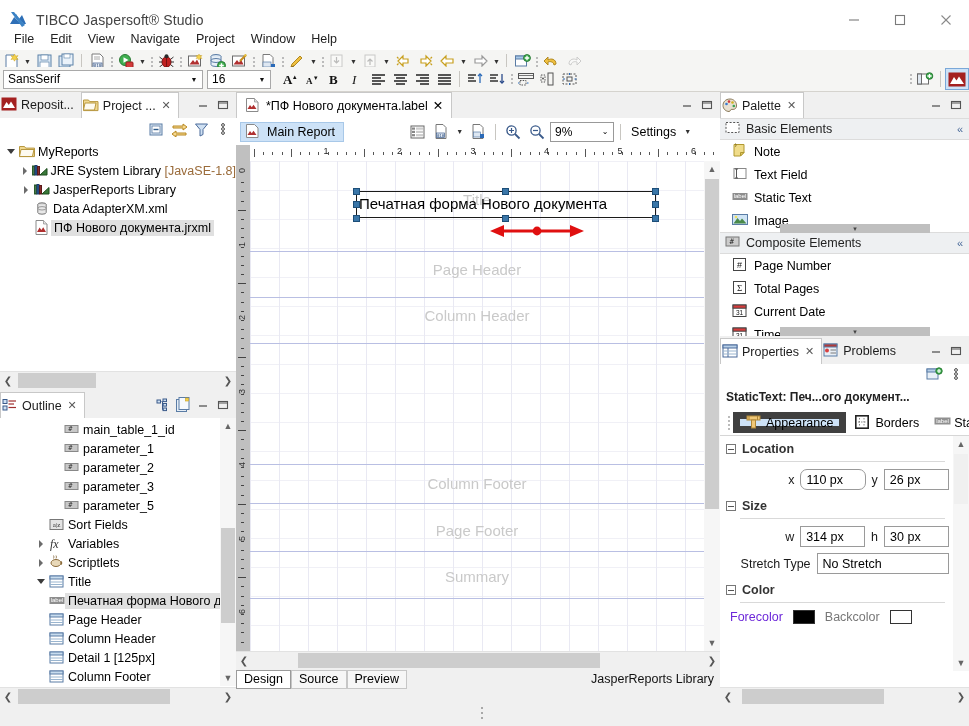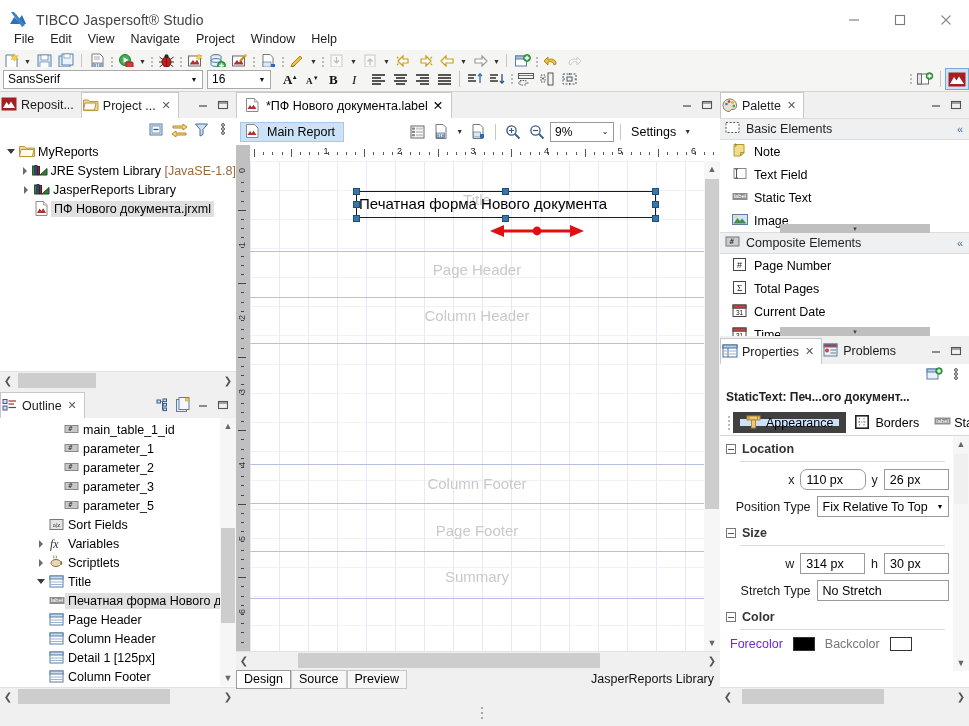--- a/index.html
+++ b/index.html
@@ -803,20 +803,31 @@
             </span>
             <span class="ticon">
               <svg width="16" height="15" viewBox="0 0 16 15">
                 <rect x="0.5" y="3" width="2" height="9" fill="#4a7a4a" stroke="#2a5a2a"></rect>
                 <rect x="3" y="2.5" width="2" height="9.5" fill="#2a5a9a" stroke="#1a3a6a"></rect>
                 <rect x="5.5" y="3.5" width="2" height="8.5" fill="#8a2a2a" stroke="#5a1a1a"></rect>
                 <path d="M8 12 L15 5.5 L15 12 Z" fill="#3a7a3a" stroke="#1a4a1a"></path>
               </svg>
             </span>
             <span class="tlabel">JasperReports Library</span>
+          </div>
+          <div class="trow" style="padding-left: 19px;">
+            <span class="tw"></span>
+            <span class="ticon">
+              <svg width="16" height="15" viewBox="0 0 16 15">
+                <ellipse cx="8" cy="3.5" rx="4.2" ry="1.7" fill="#d0d0d0" stroke="#777"></ellipse>
+                <path d="M3.8 3.5 v8 a4.2 1.7 0 0 0 8.4 0 v-8" fill="#e8e8e8" stroke="#777"></path>
+                <ellipse cx="8" cy="7.3" rx="4.2" ry="1.7" fill="none" stroke="#999"></ellipse>
+              </svg>
+            </span>
+            <span class="tlabel">Data AdapterXM.xml</span>
           </div>
           <div class="trow selected" style="padding-left: 19px;">
             <span class="tw"></span>
             <span class="ticon">
               <svg width="16" height="15" viewBox="0 0 16 15">
                 <path d="M2 0.5 h7.5 l3.5 3.5 v10.5 h-11 z" fill="#fff" stroke="#8a8a8a"></path>
                 <path d="M9.5 0.5 v3.5 h3.5" fill="#e4e4e4" stroke="#8a8a8a" stroke-width="0.7"></path>
                 <path d="M3 12 L5.6 7.6 L7.4 10 L9.2 7.2 L12 12 Z" fill="#b03030"></path>
               </svg>
             </span>
@@ -1563,27 +1574,20 @@
             <span class="boxminus"></span>
             <span>Location</span>
           </div>
           <div class="sect-rule"></div>
           <div class="prow" style="padding-left:0;">
             <span class="plabel" style="width:96px;text-align:right;">x</span>
             <span class="pinput" style="width:82px;border-radius:7px;">110 px</span>
             <span class="plabel">y</span>
             <span class="pinput" style="width:82px;">26 px</span>
           </div>
-          <div class="prow" style="padding-left:0;">
-            <span class="plabel" style="width:96px;text-align:right;">Position Type</span>
-            <span class="pselect" style="width:140px;">
-              <span>Fix Relative To Top</span>
-              <span class="carrow">▼</span>
-            </span>
-          </div>
 
           <div class="sect-head">
             <span class="boxminus"></span>
             <span>Size</span>
           </div>
           <div class="sect-rule"></div>
           <div class="prow" style="padding-left:0;">
             <span class="plabel" style="width:96px;text-align:right;">w</span>
             <span class="pinput" style="width:82px;">314 px</span>
             <span class="plabel">h</span>

